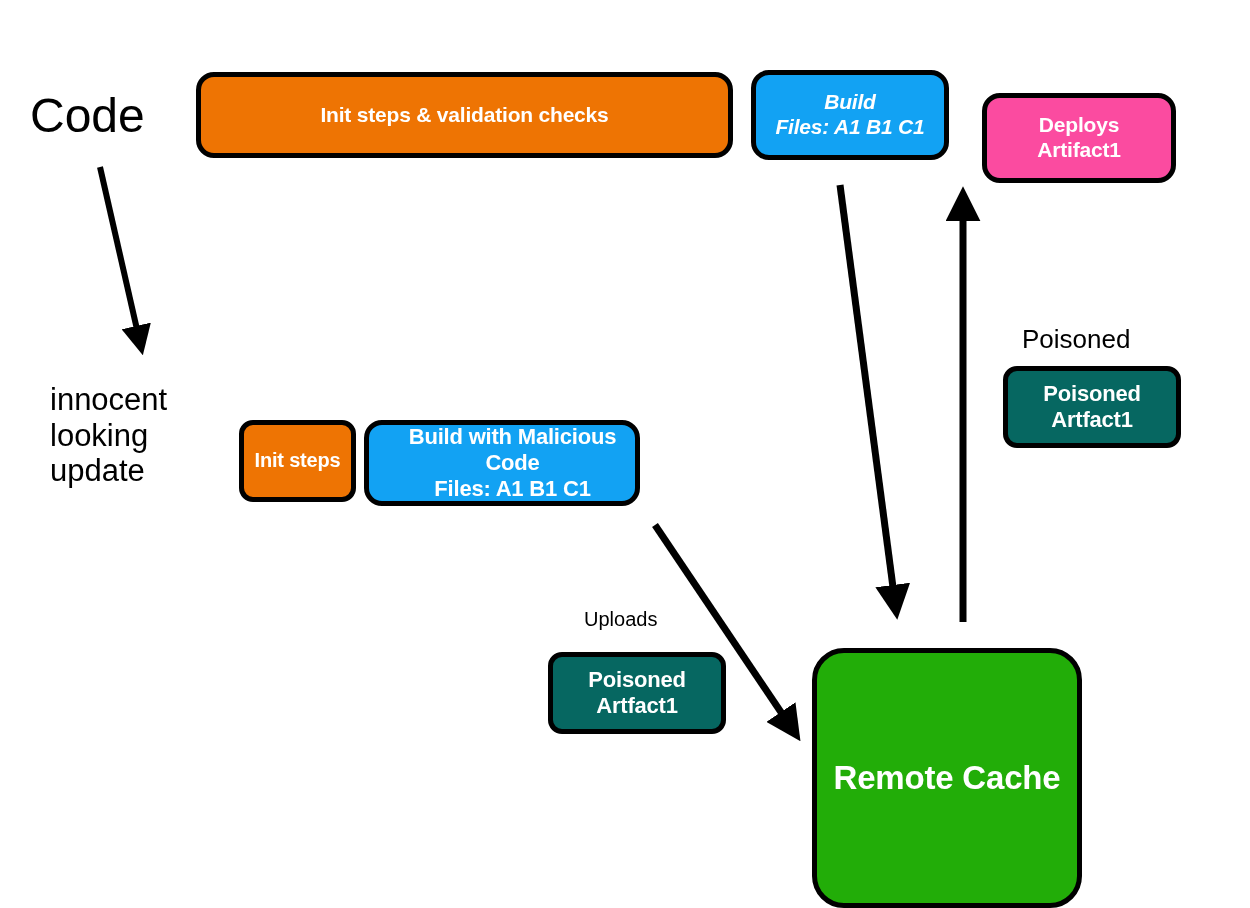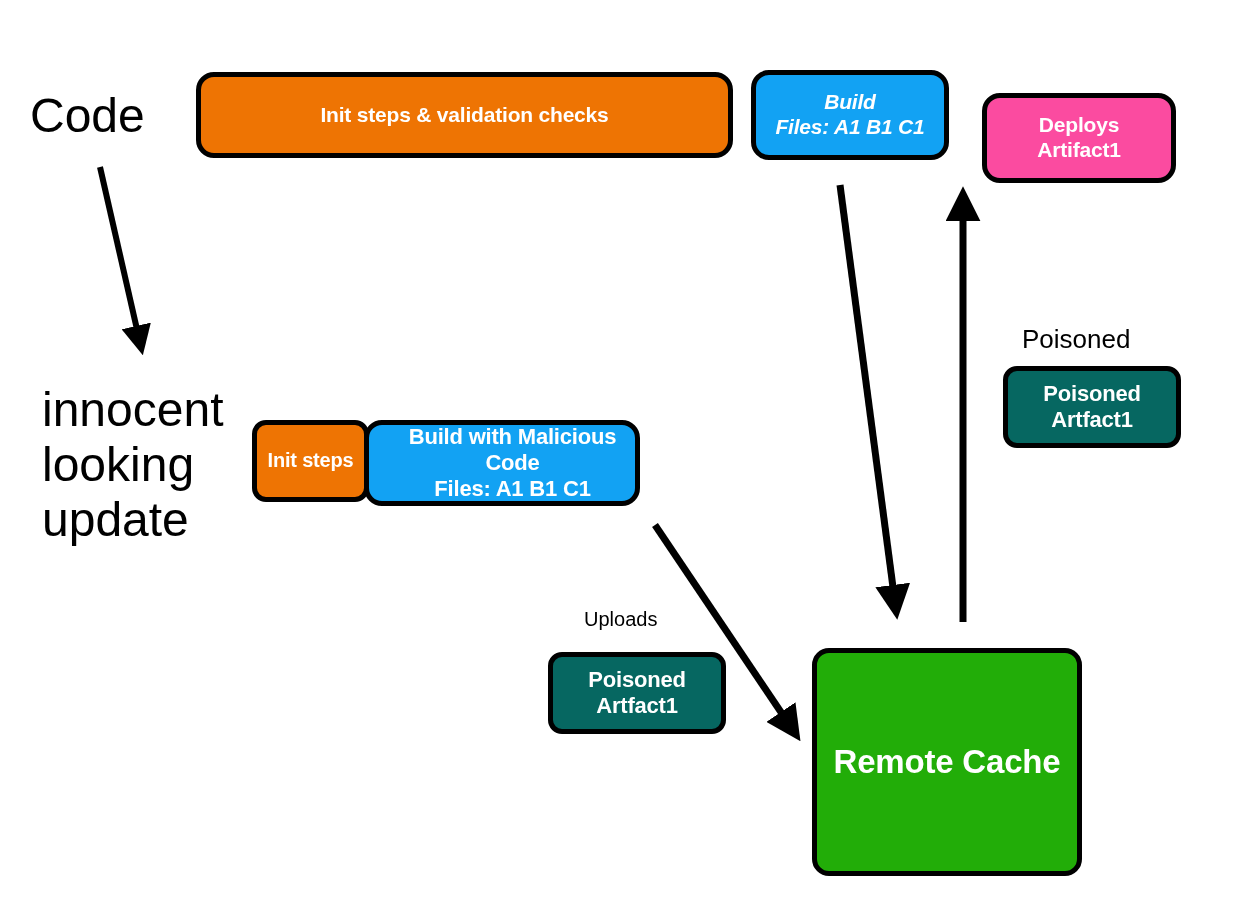--- a/index.html
+++ b/index.html
@@ -54,30 +54,30 @@
     width: 1250px;
     height: 908px;
     pointer-events: none;
   }
 
   
   #node-main-init        { left:196px;  top:72px;  width:537px; height:86px;  font-size:21px; border-radius:18px; }
   #node-main-build       { left:751px;  top:70px;  width:198px; height:90px;  font-size:21px; border-radius:18px;font-style:italic; }
   #node-main-deploys     { left:982px;  top:70px;  width:194px; height:90px;  font-size:21px; border-radius:18px;margin-top:23px; }
 
-  #node-branch-init      { left:239px;  top:420px; width:117px; height:82px;  font-size:20px; border-radius:14px;margin-left:13px; }
+  #node-branch-init      { left:239px;  top:420px; width:117px; height:82px;  font-size:20px; border-radius:14px; }
   #node-branch-build     { left:364px;  top:420px; width:276px; height:86px;  font-size:22px; border-radius:18px;padding-left:21px; }
 
   #node-upload-artifact  { left:548px;  top:652px; width:178px; height:82px;  font-size:22px; border-radius:14px; }
   #node-download-artifact{ left:1003px; top:366px; width:178px; height:82px;  font-size:22px; border-radius:14px; }
 
-  #node-remote-cache     { left:812px;  top:648px; width:270px; height:228px; font-size:33px; border-radius:17px; font-weight:bold;text-align:right; }
+  #node-remote-cache     { left:812px;  top:648px; width:270px; height:260px; font-size:33px; border-radius:32px; font-weight:bold;text-align:right; }
 
   #label-main            { left:30px;   top:88px;  font-size:48px; }
-  #label-branch          { left:42px;   top:382px; font-size:48px; }
+  #label-branch          { left:50px;   top:382px; font-size:31px; }
   #label-has-abc         { left:681px;  top:292px; font-size:26px; }
   #label-uploads         { left:584px;  top:608px; font-size:20px; }
   #label-downloads       { left:1022px; top:325px; font-size:26px; }
 </style>
 </head>
 <body>
 
 <div id="canvas">
 
   <svg id="arrow-layer" viewBox="0 0 1250 908">

